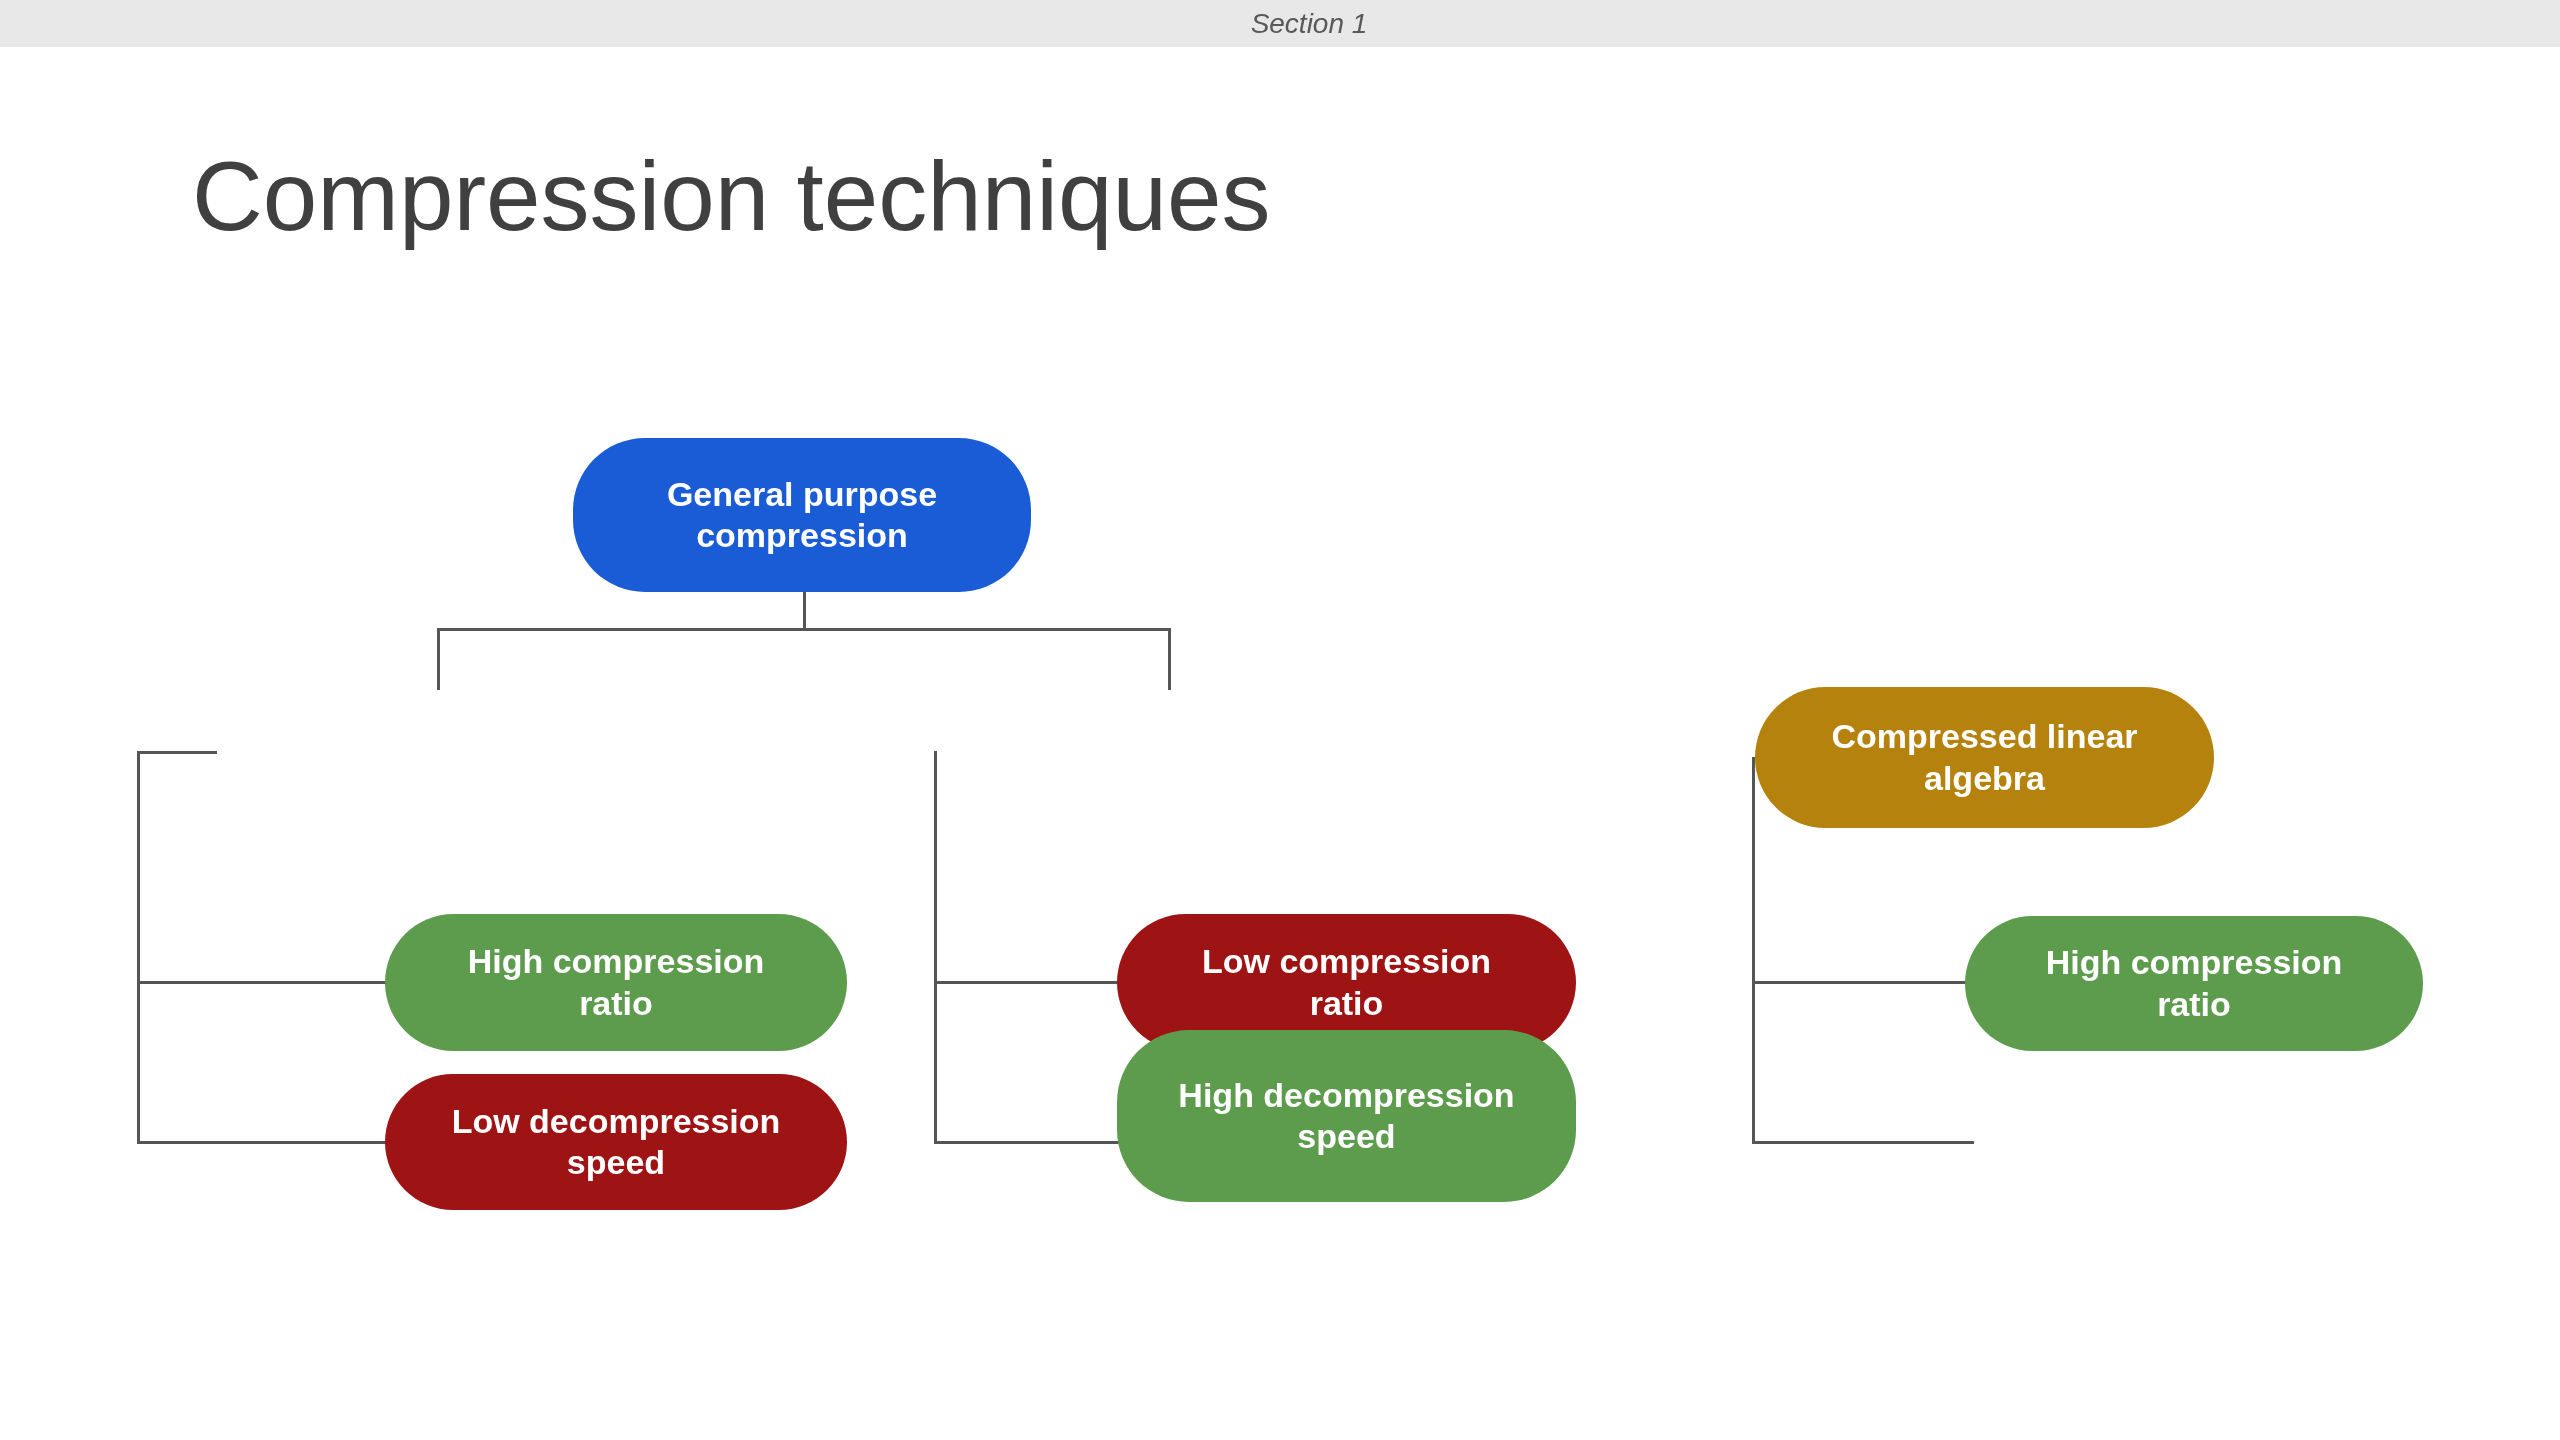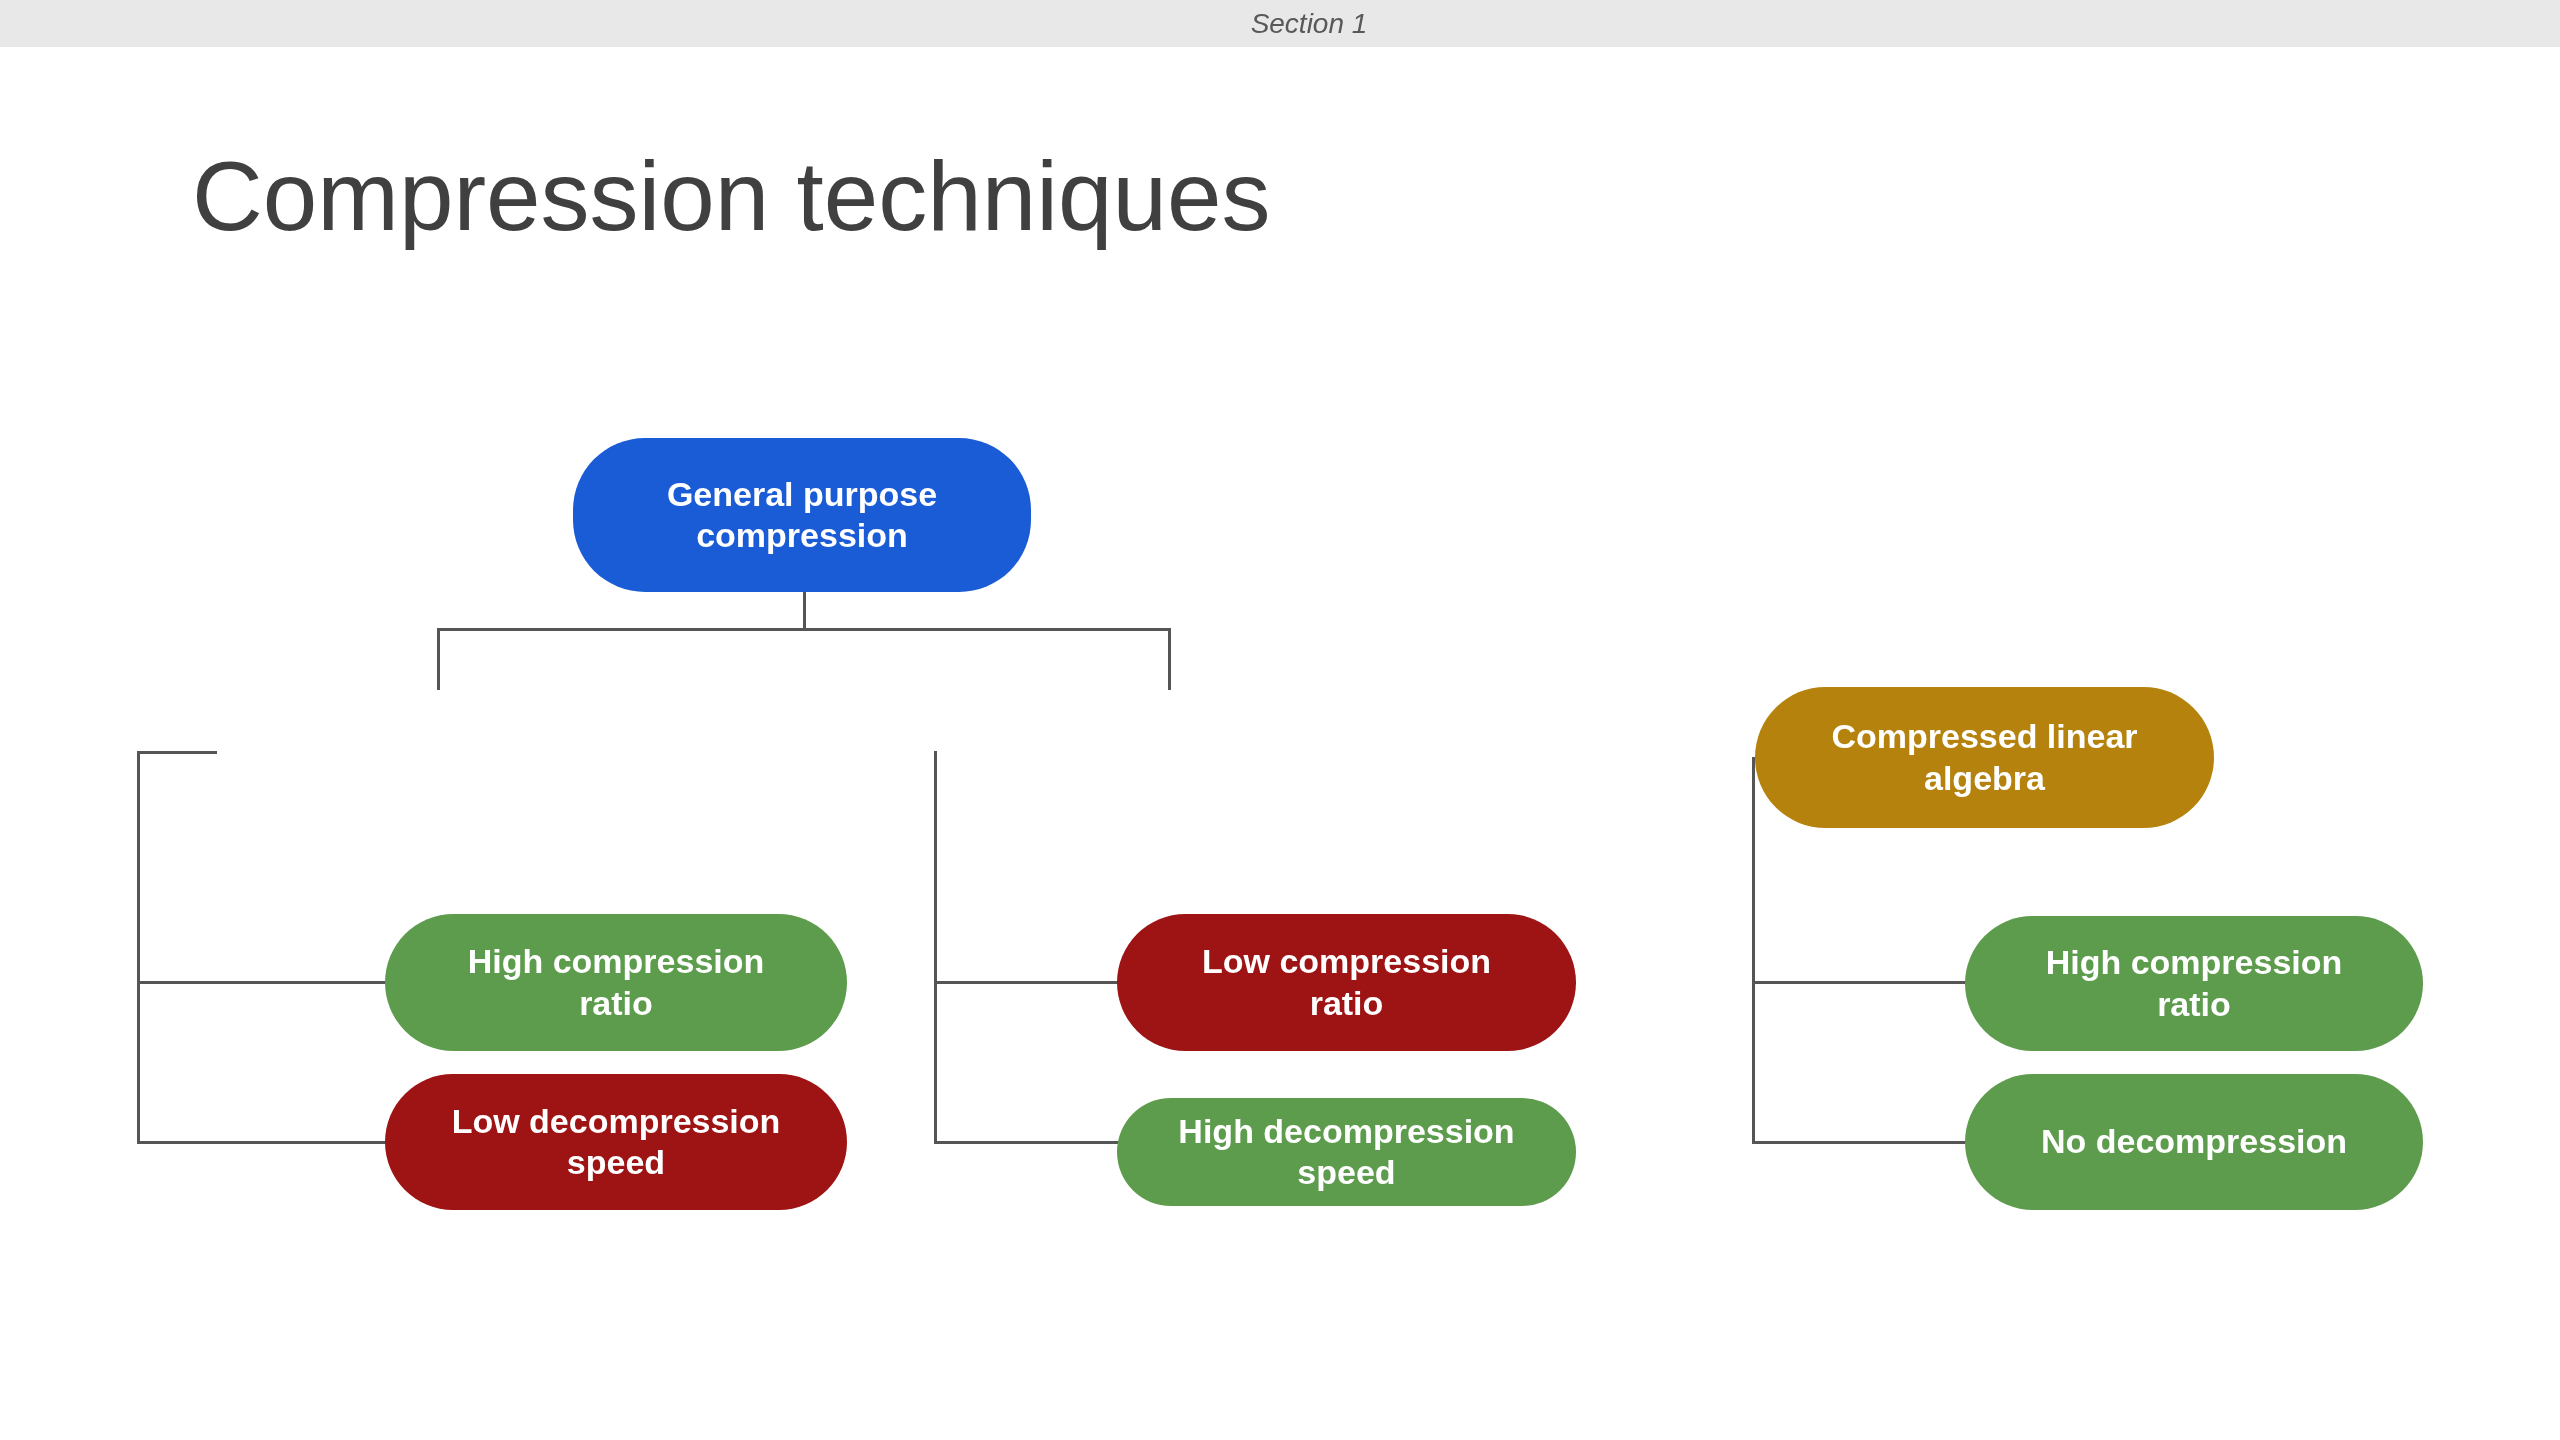--- a/index.html
+++ b/index.html
@@ -71,21 +71,21 @@
     line-height: 1.22;
     white-space: pre-line;
   }
   .n-root  { left: 573px;  top: 438px;  width: 458px; height: 154px; }
   .n-heavy { left: 209px;  top: 688px;  width: 458px; height: 128px; }
   .n-light { left: 940px;  top: 688px;  width: 458px; height: 128px; }
   .n-cla   { left: 1755px; top: 687px;  width: 459px; height: 141px; }
   .n-l1    { left: 385px;  top: 914px;  width: 462px; height: 137px; }
   .n-l2    { left: 385px;  top: 1074px; width: 462px; height: 136px; }
   .n-m1    { left: 1117px; top: 914px;  width: 459px; height: 137px; }
-  .n-m2    { left: 1117px; top: 1098px; width: 459px; height: 108px; }
+  .n-m2    { left: 1117px; top: 1030px; width: 459px; height: 172px; }
   .n-r1    { left: 1965px; top: 916px;  width: 458px; height: 135px; }
   .n-r2    { left: 1965px; top: 1074px; width: 458px; height: 136px; }
 </style>
 </head>
 <body>
 
 <div class="stage">
 
   <div class="section-bar" style="background: rgb(232, 232, 232); justify-content: center;">
     <span class="section-label" style="color: rgb(89, 89, 89);">Section 1</span>
@@ -138,17 +138,14 @@
   <div class="node n-m2" style="background: rgb(94, 156, 77);">
     <span class="node-label">High decompression
 speed</span>
   </div>
 
   <div class="node n-r1" style="background: rgb(94, 156, 77);">
     <span class="node-label">High compression
 ratio</span>
   </div>
 
-  <div class="node n-r2" style="background: rgb(94, 156, 77);">
-    <span class="node-label">No decompression</span>
-  </div>
 
 </div>
 
 </body></html>

